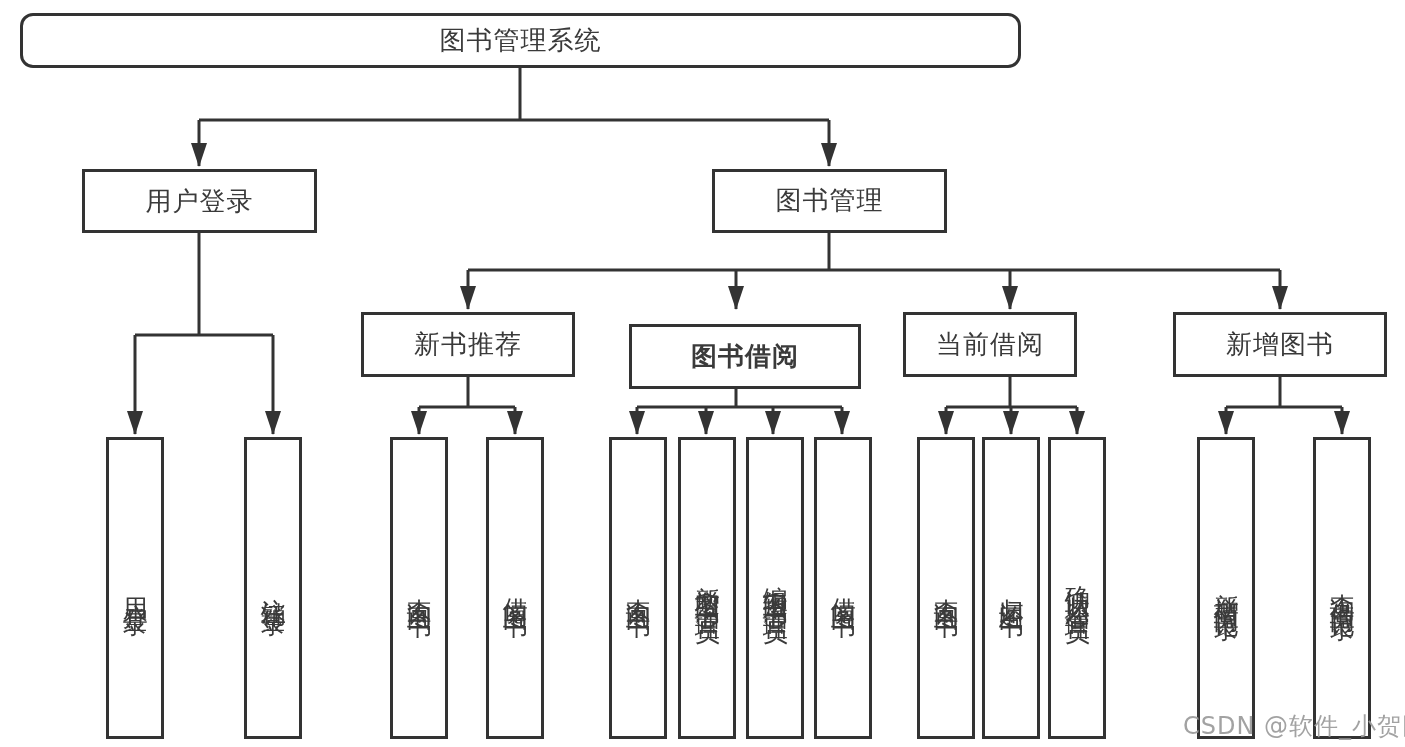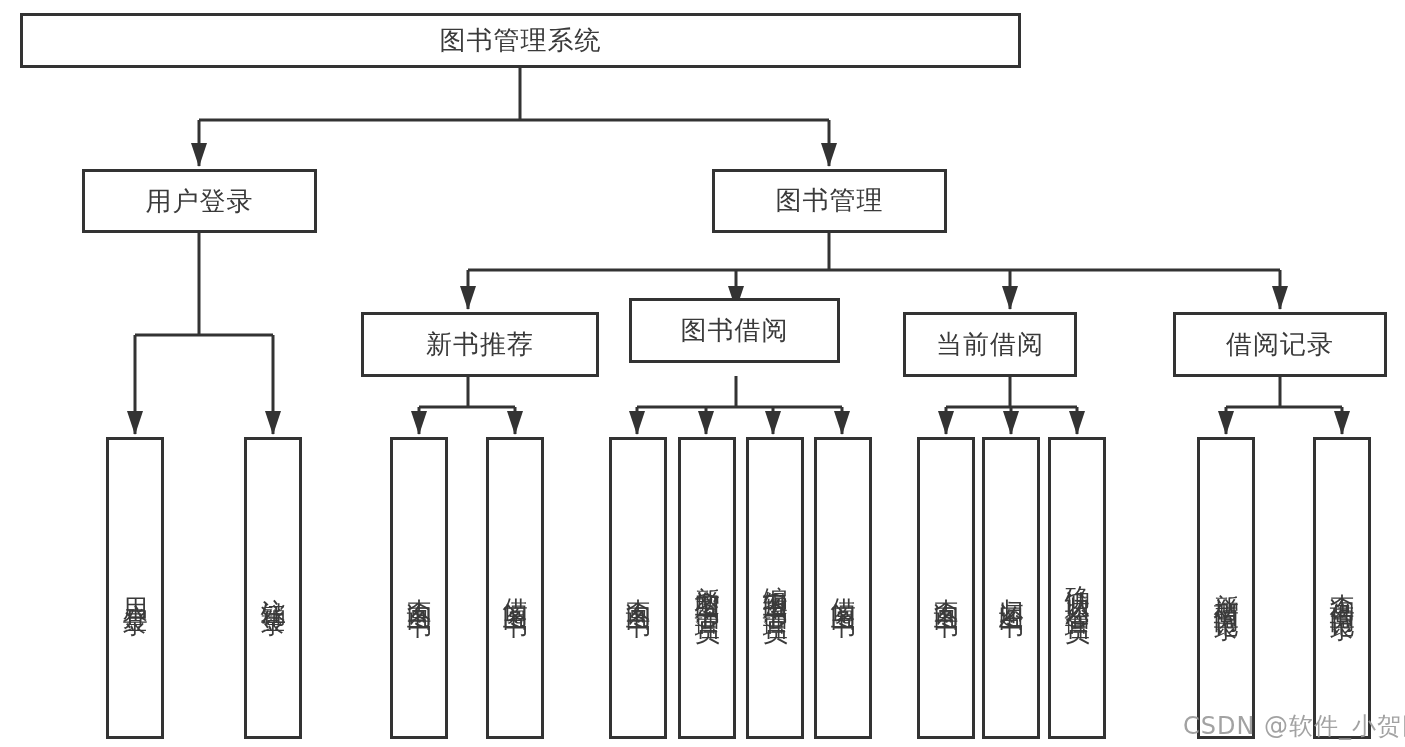--- a/index.html
+++ b/index.html
@@ -117,29 +117,29 @@
       <line x1="1077" y1="407" x2="1077" y2="434" marker-end="url(#arw)"></line>
     </g>
 
     <g>
       <path d="M1280,376 L1280,407 M1226,407 L1342,407"></path>
       <line x1="1226" y1="407" x2="1226" y2="434" marker-end="url(#arw)"></line>
       <line x1="1342" y1="407" x2="1342" y2="434" marker-end="url(#arw)"></line>
     </g>
   </svg>
 
-  <div class="node" style="left:20px; top:13px; width:1001px; height:55px;">图书管理系统</div>
+  <div class="node" style="left:20px; top:13px; width:1001px; height:55px;border-radius:13px;">图书管理系统</div>
 
   <div class="node" style="left:82px; top:169px; width:235px; height:64px;">用户登录</div>
   <div class="node" style="left:712px; top:169px; width:235px; height:64px;font-family:Liberation Serif, serif;">图书管理</div>
 
-  <div class="node" style="left:361px; top:312px; width:238px; height:65px;">新书推荐</div>
-  <div class="node" style="left:629px; top:298px; width:211px; height:65px;">图书借阅</div>
+  <div class="node" style="left:361px; top:312px; width:214px; height:65px;">新书推荐</div>
+  <div class="node" style="left:629px; top:324px; width:232px; height:65px;font-weight:bold;">图书借阅</div>
   <div class="node" style="left:903px; top:312px; width:174px; height:65px;">当前借阅</div>
-  <div class="node" style="left:1173px; top:312px; width:214px; height:65px;">借阅记录</div>
+  <div class="node" style="left:1173px; top:312px; width:214px; height:65px;">新增图书</div>
 
   <div class="node v" style="left:106px; top:437px; width:58px; height:302px;">用户登录</div>
   <div class="node v" style="left:244px; top:437px; width:58px; height:302px;">注销登录</div>
 
   <div class="node v" style="left:390px; top:437px; width:58px; height:302px;">查询图书</div>
   <div class="node v" style="left:486px; top:437px; width:58px; height:302px;">借阅图书</div>
 
   <div class="node v" style="left:609px; top:437px; width:58px; height:302px;">查询图书</div>
   <div class="node v" style="left:678px; top:437px; width:58px; height:302px;">新增图书（管理员）</div>
   <div class="node v" style="left:746px; top:437px; width:58px; height:302px;">编辑图书（管理员）</div>

